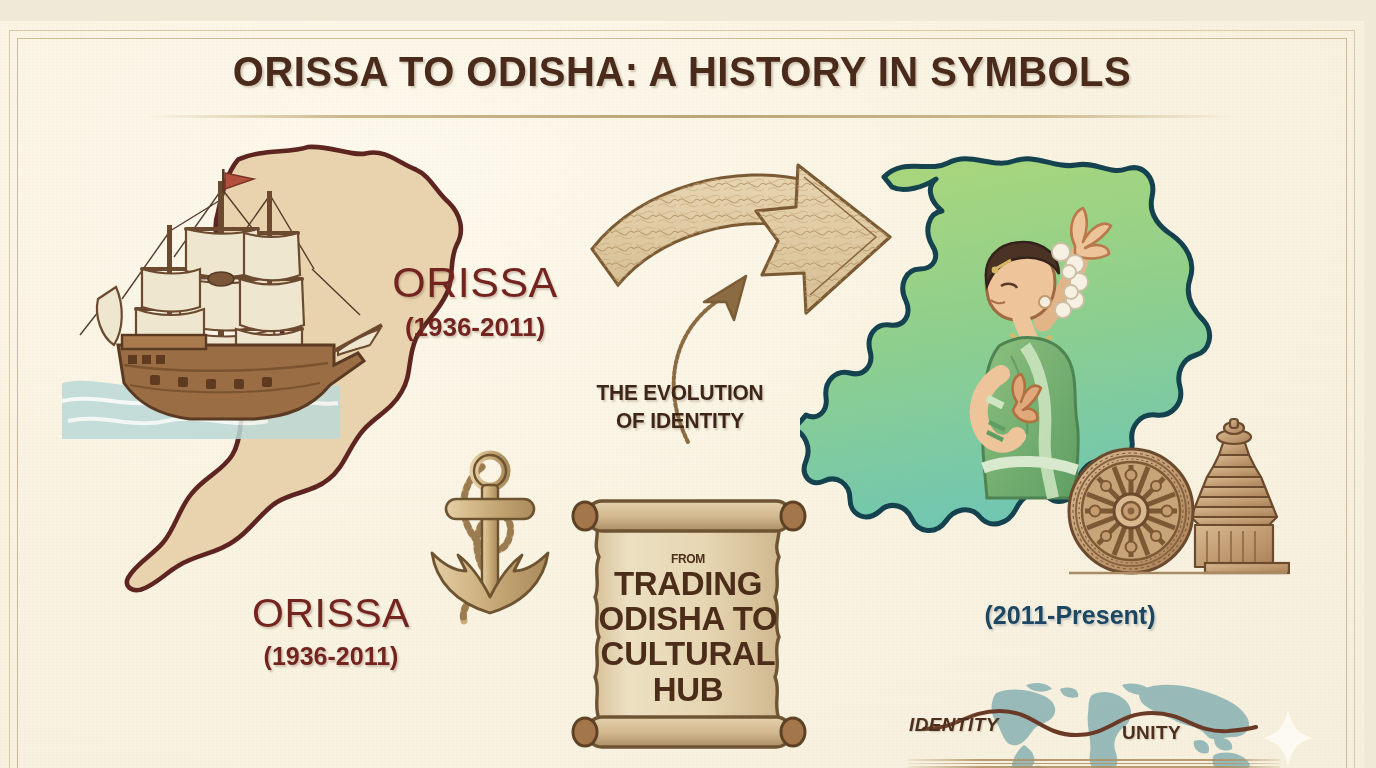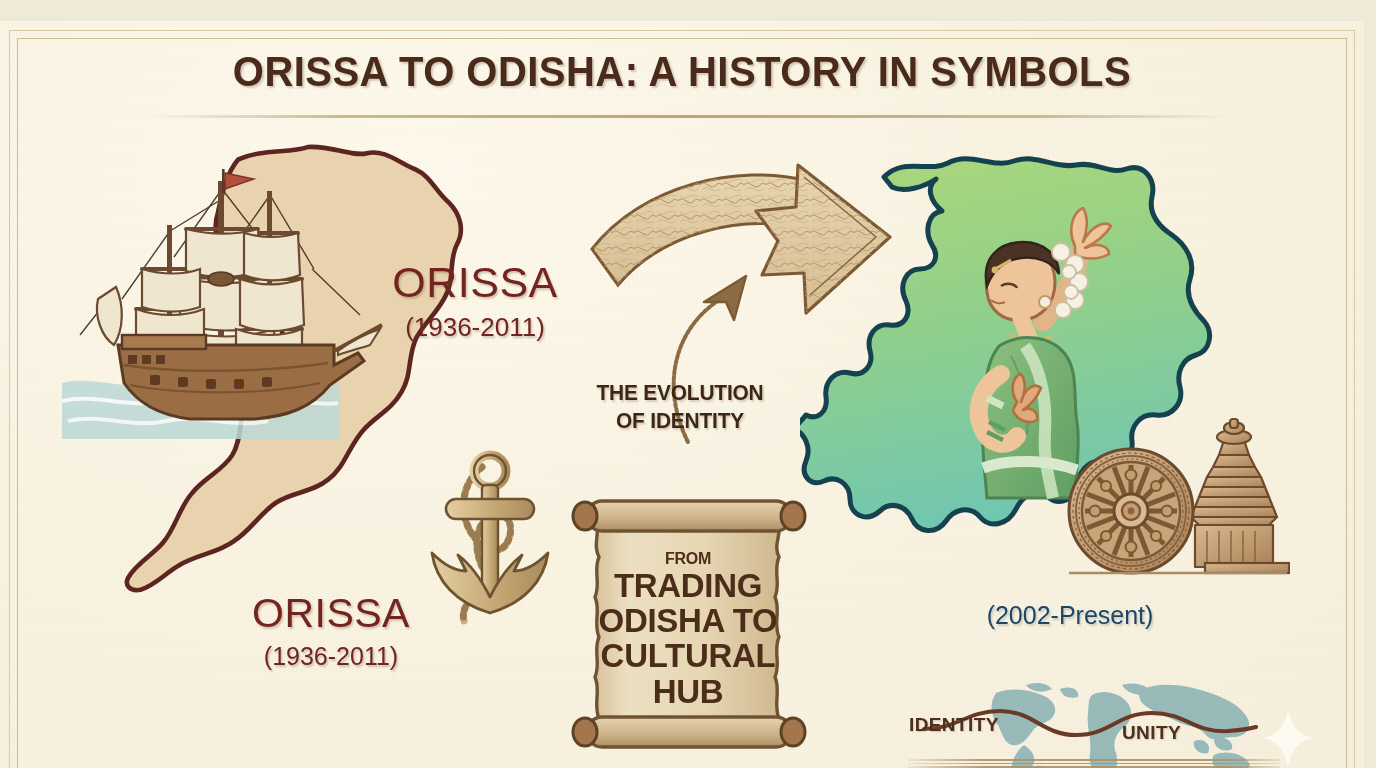--- a/index.html
+++ b/index.html
@@ -104,37 +104,37 @@
   }
   .scroll-line {
     font-weight: bold;
     color: #4b2d1a;
     font-size: 33px;
     line-height: 1.04;
     letter-spacing: -0.3px;
     text-align: center;
     white-space: nowrap;
   }
-  .scroll-line.sm { font-size: 16px; }
+  .scroll-line.sm { font-size: 12px; }
 
   
   .dancer { position: absolute; left: 925px; top: 185px; width: 230px; height: 310px; }
 
   
   .konark { position: absolute; left: 1055px; top: 392px; width: 235px; height: 175px; }
 
   
   .lbl { position: absolute; text-align: center; }
   .lbl .name {
     font-weight: normal;
     letter-spacing: .5px;
     line-height: 1;
   }
   .lbl .years {
-    font-weight: normal;
+    font-weight: bold;
     line-height: 1;
   }
   .maroon .name, .maroon .years { color: #73241f; text-shadow: 1.5px 1.5px 2px rgba(120,90,70,.32); }
   .navy .name, .navy .years { color: #1d4663; text-shadow: 1.5px 1.5px 2px rgba(90,110,130,.30); }
 
   .lbl-orissa-map { left: 340px; top: 240px; width: 270px; }
   .lbl-orissa-map .name { font-size: 43px; }
   .lbl-orissa-map .years { font-size: 26px; margin-top: 10px; }
 
   .lbl-orissa-bottom { left: 196px; top: 572px; width: 270px; }
@@ -166,21 +166,21 @@
   .footer-world { position: absolute; left: 66px; top: -8px; width: 300px; height: 96px; opacity: .62; }
   .footer-wave { position: absolute; left: 20px; top: 18px; width: 340px; height: 40px; }
   .footer-label {
     position: absolute;
     font-weight: bold;
     font-size: 19px;
     color: #4c2f1c;
     letter-spacing: .4px;
     text-shadow: 1px 1px 1.5px rgba(130,105,80,.3);
   }
-  .footer-label.left  { left: 9px;  top: 27px; }
+  .footer-label.left  { left: 9px;  top: 27px; font-style: italic; }
   .footer-label.right { left: 222px; top: 35px; }
   .footer-rules {
     position: absolute;
     left: 8px; top: 72px;
     width: 372px; height: 8px;
   }
   .footer-rules i {
     display: block;
     height: 1.5px;
     margin-bottom: 2px;
@@ -581,21 +581,21 @@
     <div class="name">ORISSA</div>
     <div class="years">(1936-2011)</div>
   </div>
 
   <div class="lbl maroon lbl-orissa-bottom">
     <div class="name">ORISSA</div>
     <div class="years">(1936-2011)</div>
   </div>
 
   <div class="lbl navy lbl-odisha">
-    <div class="years">(2002-Present)</div>
+    <div class="years">(2011-Present)</div>
   </div>
 
   <div class="footer-band">
     <svg class="footer-world" viewBox="0 0 300 96">
       <g fill="#5f9aa3">
 
         <path d="M30 14 C44 8 62 10 76 16 C86 20 92 28 88 36 C84 44 74 44 68 50
                  C62 58 56 68 46 66 C38 64 36 54 32 46 C26 38 22 26 30 14 Z"></path>
         <path d="M60 6 C70 2 82 4 86 10 C78 14 66 14 60 6 Z"></path>
         <path d="M94 10 C104 6 114 10 112 18 C104 20 96 18 94 10 Z"></path>

